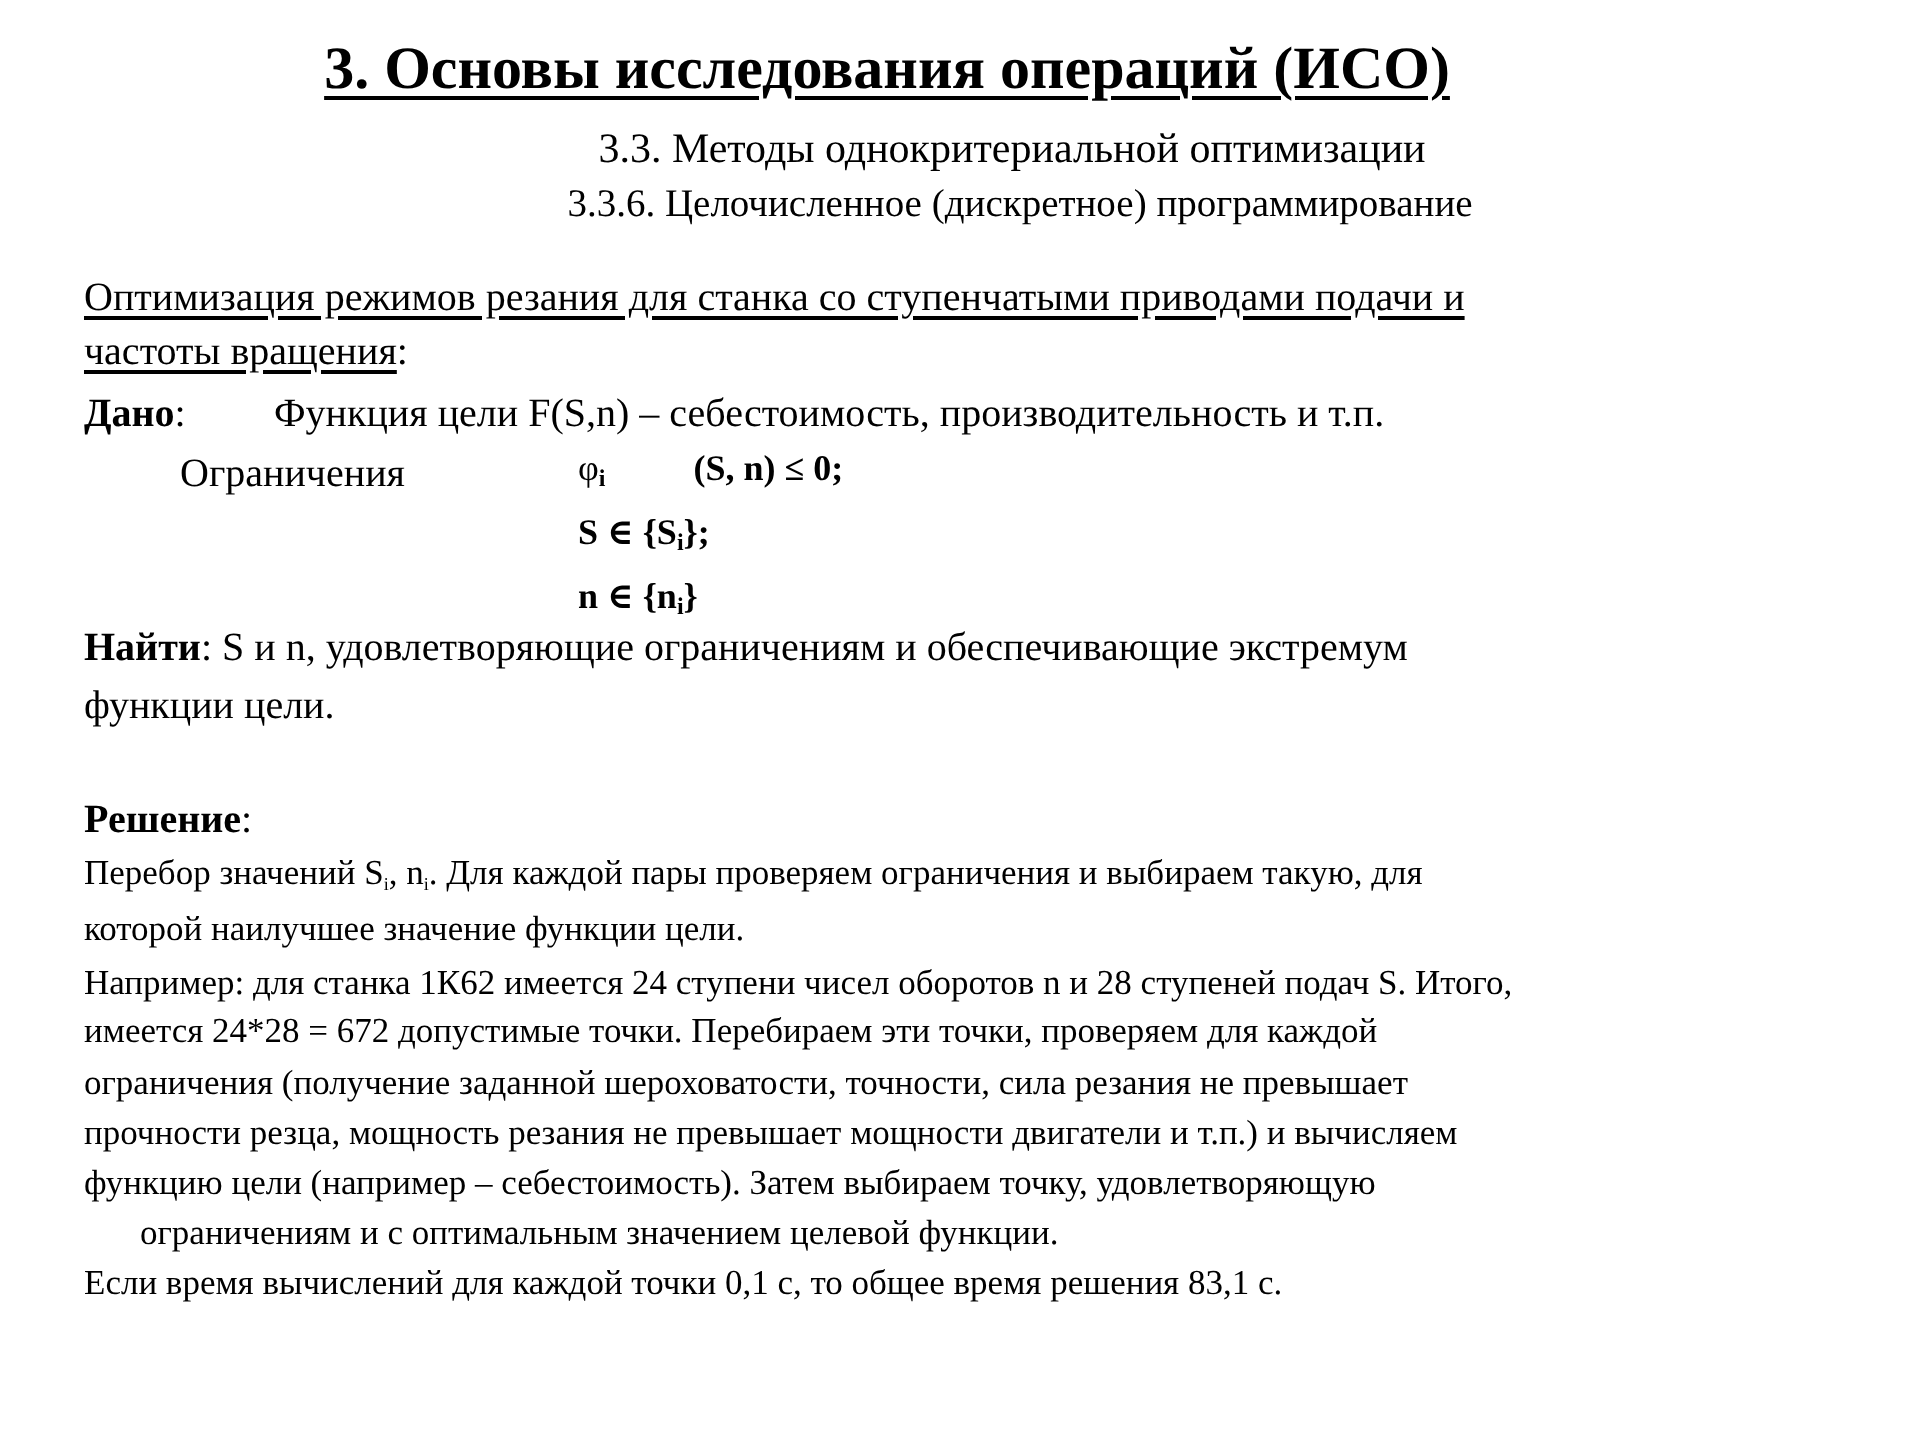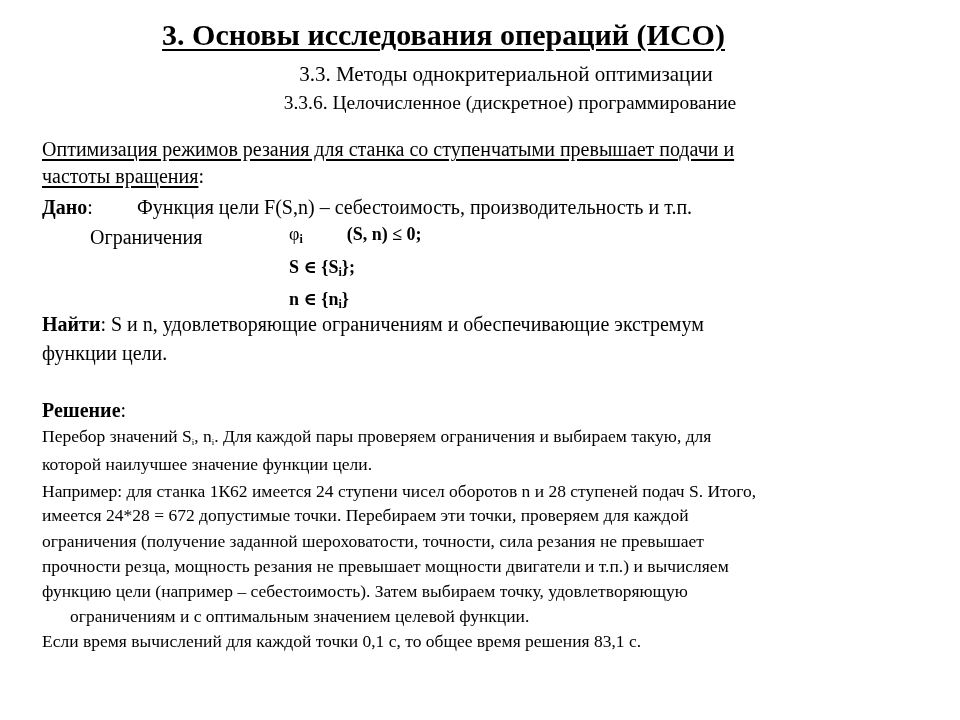--- a/index.html
+++ b/index.html
@@ -19,21 +19,21 @@
   .math sub { font-size: 12px; font-weight: bold; vertical-align: -3px; }
   .tiny-sub { font-size: 9px; vertical-align: -3px; }
 </style>
 </head>
 <body>
 
 <div class="abs title"><span>3. Основы исследования операций (ИСО)</span></div>
 <div class="abs sub1">3.3. Методы однокритериальной оптимизации</div>
 <div class="abs sub2">3.3.6. Целочисленное (дискретное) программирование</div>
 
-<div class="abs body u" style="left:42px; top:138px;">Оптимизация режимов резания для станка со ступенчатыми превышает подачи и</div>
+<div class="abs body u" style="left:42px; top:138px;">Оптимизация режимов резания для станка со ступенчатыми приводами подачи и</div>
 <div class="abs body" style="left:42px; top:165px;"><span class="u">частоты вращения</span><span>:</span></div>
 
 <div class="abs body" style="left:42px; top:196px;"><span class="b">Дано</span><span>:</span></div>
 <div class="abs body" style="left:137px; top:196px;">Функция цели F(S,n) – себестоимость, производительность и т.п.</div>
 
 <div class="abs body" style="left:90px; top:226px;">Ограничения</div>
 
 <div class="abs math" style="left:289px; top:224px;"><span>φ</span><sub>i</sub><span class="bold">(S, n) ≤ 0;</span></div>
 <div class="abs math bold" style="left:289px; top:256px; font-weight:bold;"><span>S ∈ {S</span><sub>i</sub><span>};</span></div>
 <div class="abs math bold" style="left:289px; top:288px; font-weight:bold;"><span>n ∈ {n</span><sub>i</sub><span>}</span></div>

